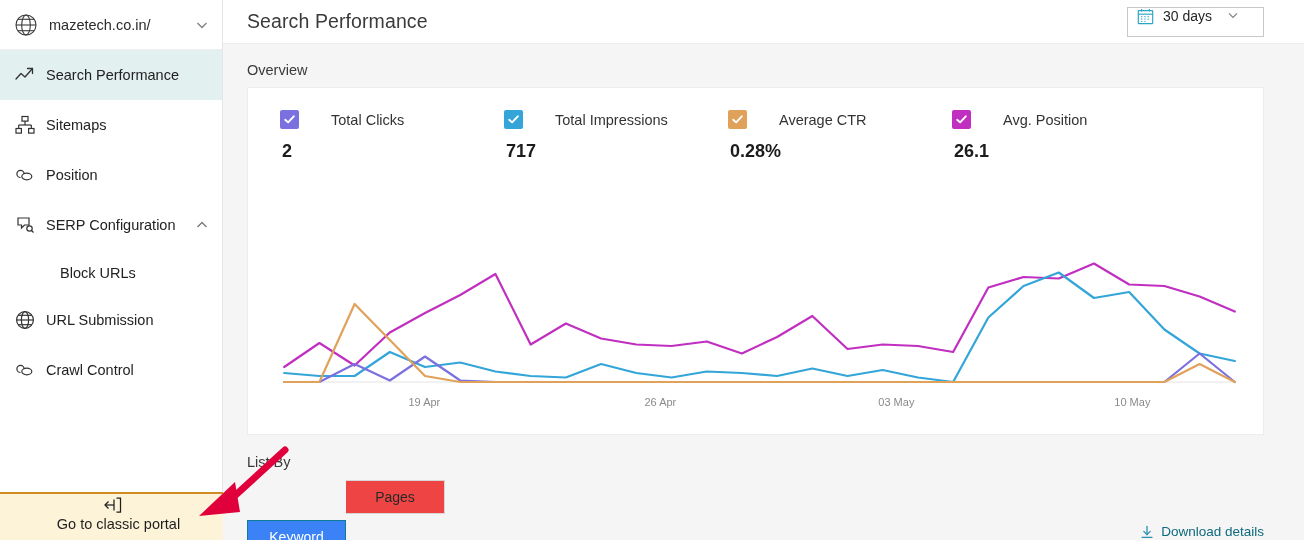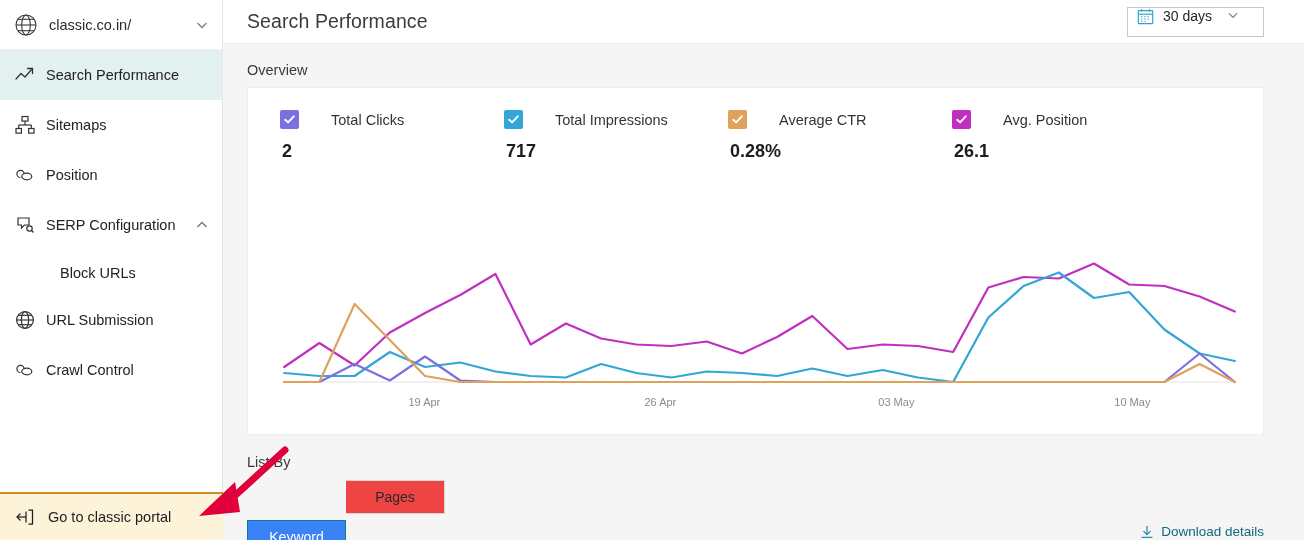--- a/index.html
+++ b/index.html
@@ -54,20 +54,21 @@
   }
 
   .classic-portal {
     position: absolute; left: 0; bottom: 0;
     width: 223px; height: 48px;
     background: #fdf3d9;
     border-top: 2px solid #d08c20;
     display: flex; align-items: center;
     padding-left: 14px;
     cursor: pointer;
+    flex-direction: column;
   }
   .classic-portal .cp-icon { width: 22px; height: 22px; flex: 0 0 22px; margin-right: 12px; }
   .classic-portal .cp-label { font-size: 14.5px; color: #1e1e1e; }
 
   
   #main { flex: 1 1 auto; height: 540px; position: relative; background: #f5f5f5; overflow: hidden; }
   .topbar {
     height: 44px; background: #ffffff;
     display: flex; align-items: center;
     padding: 0 40px 0 24px;
@@ -142,21 +143,21 @@
     <div class="site-selector">
       <span class="site-globe">
         <svg viewBox="0 0 24 24" fill="none" stroke="#3b3b3b" stroke-width="1.1">
           <circle cx="12" cy="12" r="10"></circle>
           <ellipse cx="12" cy="12" rx="4.3" ry="10"></ellipse>
           <line x1="2" y1="12" x2="22" y2="12"></line>
           <line x1="3.6" y1="6.3" x2="20.4" y2="6.3"></line>
           <line x1="3.6" y1="17.7" x2="20.4" y2="17.7"></line>
         </svg>
       </span>
-      <span class="site-name">classic.co.in/</span>
+      <span class="site-name">mazetech.co.in/</span>
       <span class="chev">
         <svg viewBox="0 0 16 16" fill="none" stroke="#555" stroke-width="1.3">
           <polyline points="3.5,6 8,10.5 12.5,6"></polyline>
         </svg>
       </span>
     </div>
 
     <div class="nav">
 
       <div class="nav-item active">

